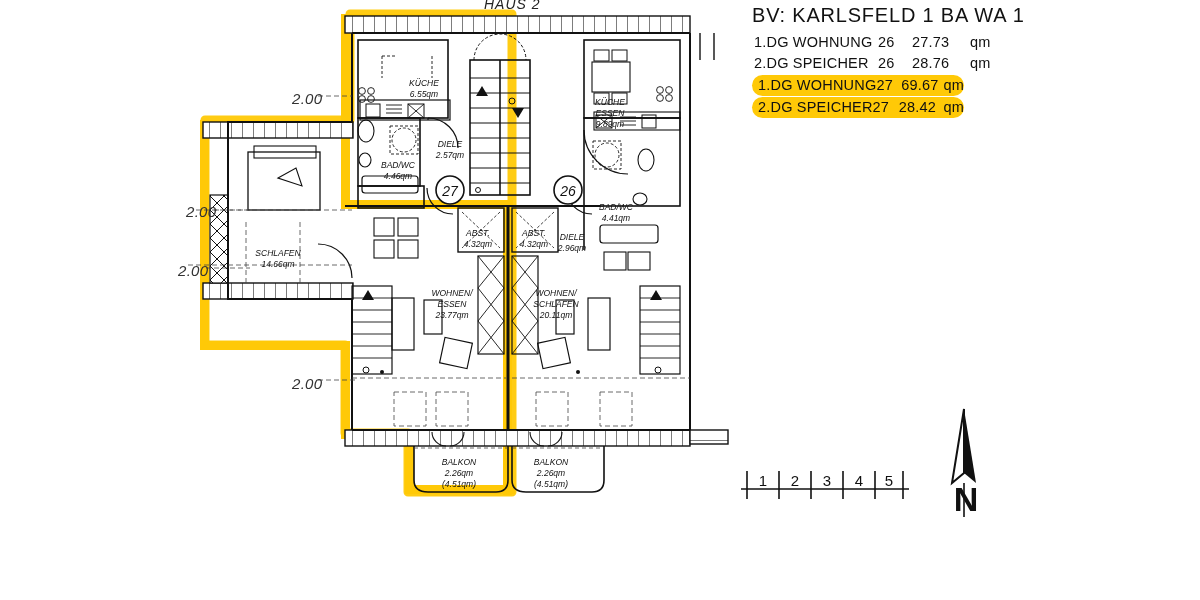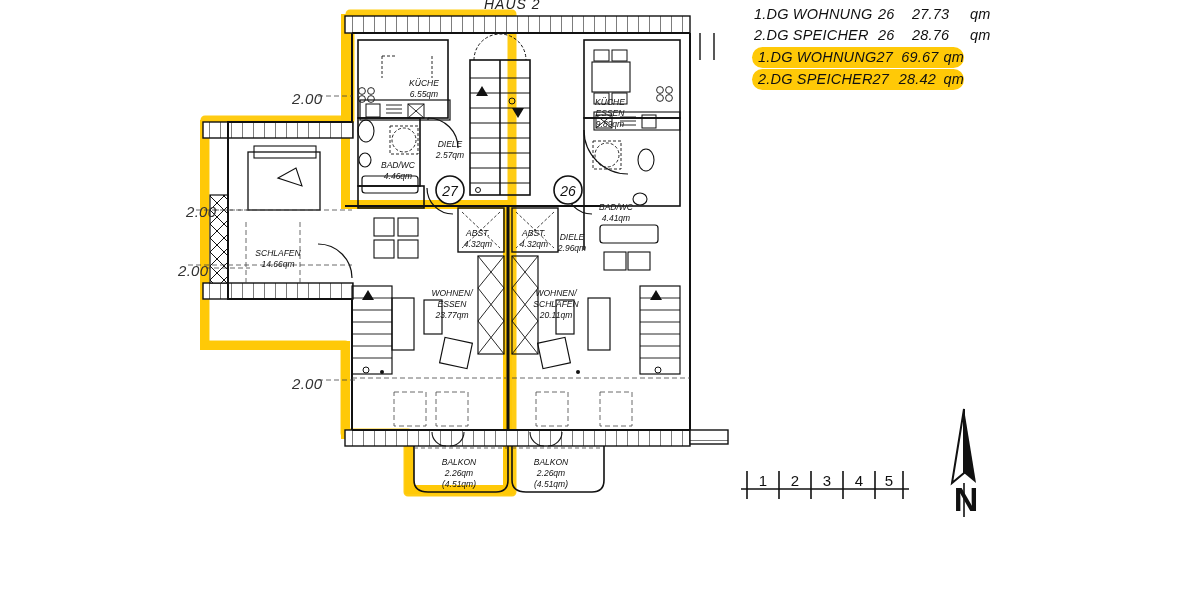--- a/index.html
+++ b/index.html
@@ -39,21 +39,20 @@
   }
   .tb-row {
     font-size: 14.5px;
     letter-spacing: 0.2px;
     white-space: nowrap;
     height: 21px;
     line-height: 21px;
     display: flex;
     align-items: center;
     padding-left: 2px;
-    font-style: italic;
   }
   .tb-row .c-label { display:inline-block; width: 124px; }
   .tb-row .c-num   { display:inline-block; width: 34px; }
   .tb-row .c-area  { display:inline-block; width: 58px; text-align: left; }
   .tb-row .c-unit  { display:inline-block; }
   .tb-row.hl {
     background: #FFC907;
     border-radius: 11px;
     width: 212px;
     padding-left: 6px;
@@ -462,20 +461,21 @@
 
     <div id="dim-labels">
         <div class="dim-label" style="left: 292px; top: 90px;">2.00</div>
         <div class="dim-label" style="left: 186px; top: 203px;">2.00</div>
         <div class="dim-label" style="left: 178px; top: 262px;">2.00</div>
         <div class="dim-label" style="left: 292px; top: 375px;">2.00</div>
       </div>
   </div>
 
   <div class="titleblock">
+    <div class="tb-line1">BV: KARLSFELD 1 BA WA 1</div>
     <div id="tb-rows">
         <div class="tb-row">
           <span class="c-label">1.DG WOHNUNG</span>
           <span class="c-num">26</span>
           <span class="c-area">27.73</span>
           <span class="c-unit">qm</span>
         </div>
         <div class="tb-row">
           <span class="c-label">2.DG SPEICHER</span>
           <span class="c-num">26</span>

